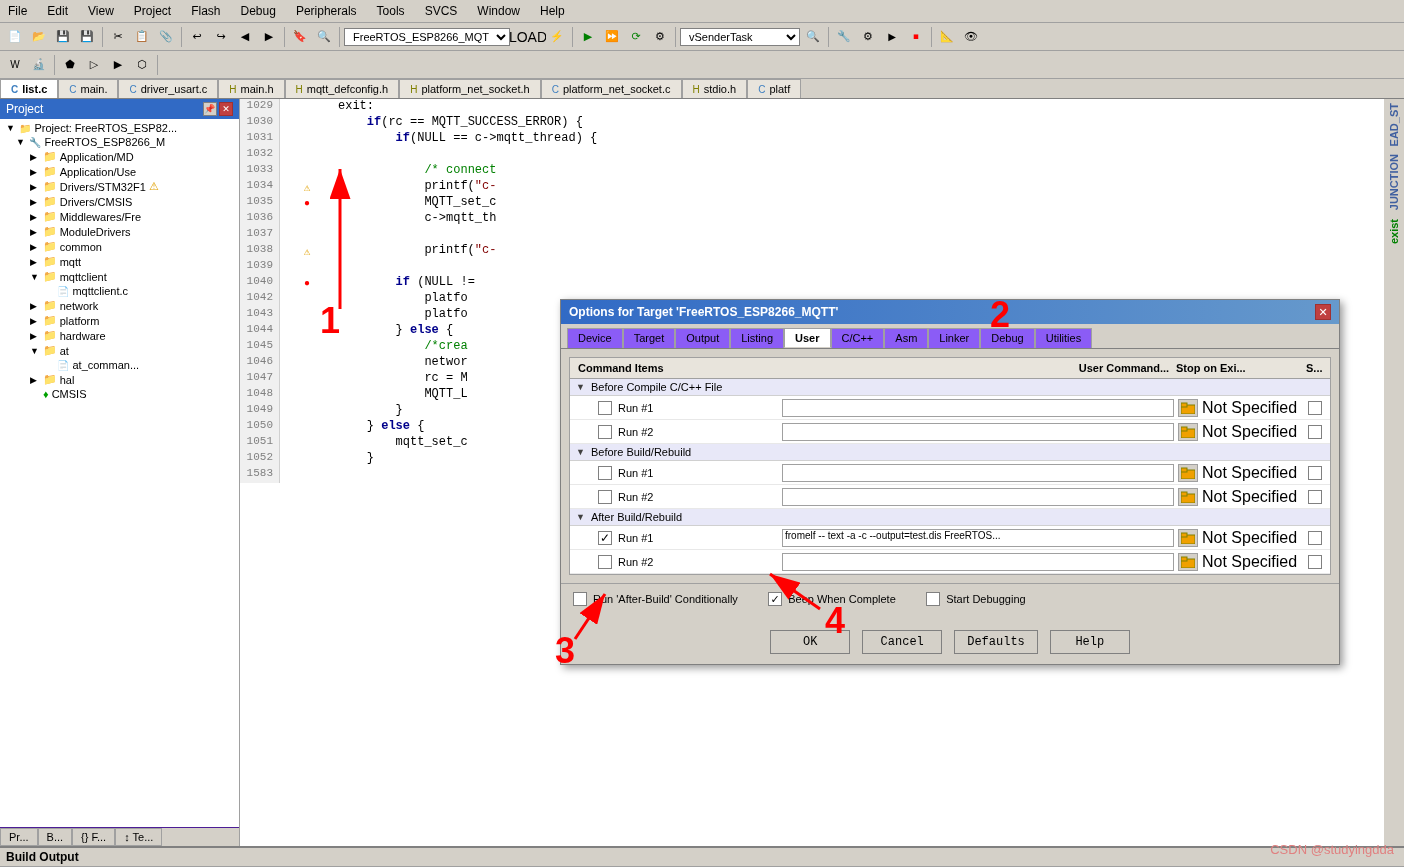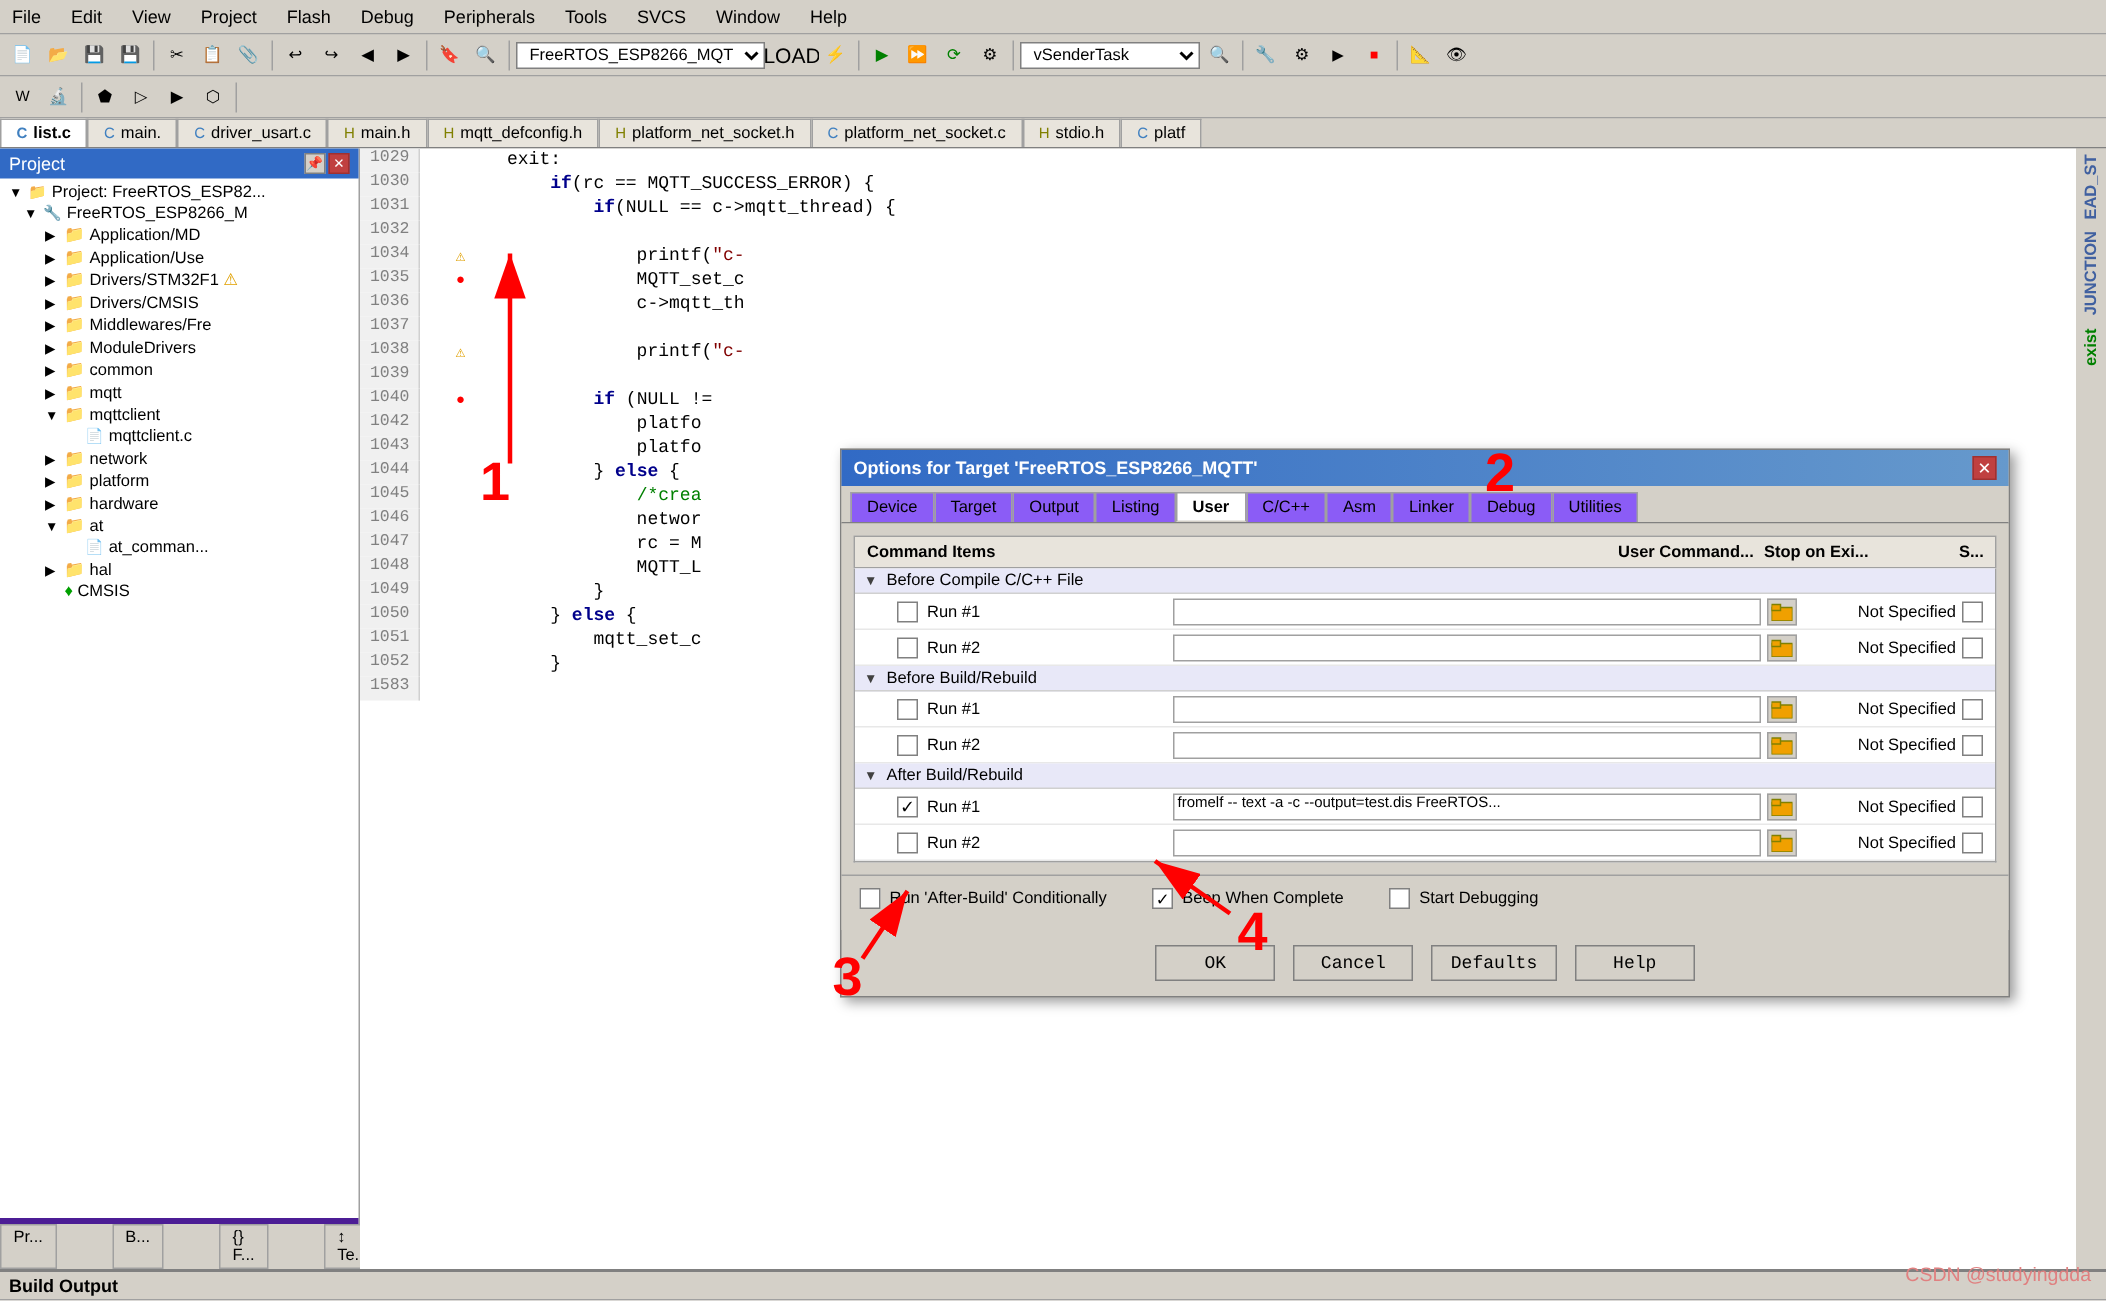--- a/index.html
+++ b/index.html
@@ -31,21 +31,21 @@
     .project-header { background: #316ac5; color: white; padding: 3px 6px; font-size: 12px; display: flex; justify-content: space-between; align-items: center; }
     .project-tree { flex: 1; overflow: auto; font-size: 11px; padding: 2px; }
     .tree-item { padding: 1px 4px; cursor: pointer; display: flex; align-items: center; gap: 3px; }
     .tree-indent { padding-left: 14px; }
     .tree-indent2 { padding-left: 28px; }
     .tree-indent3 { padding-left: 42px; }
     .expand-icon { font-size: 9px; width: 10px; }
     .folder-icon { color: #f0a000; }
     .file-icon { color: #4080c0; }
     .warning-icon { color: #e0a000; font-size: 11px; }
-    .panel-tabs { display: flex; background: #d4d0c8; border-top: 4px solid #4c1d95; gap: 37px; }
+    .panel-tabs { display: flex; background: #d4d0c8; border-top: 1px solid #4c1d95; }
     .panel-tab { padding: 2px 8px; font-size: 11px; border: 1px solid #a0a0a0; cursor: pointer; background: #d4d0c8; }
 
     
     .code-area { flex: 1; background: white; overflow: auto; font-family: 'Courier New', monospace; font-size: 12px; position: relative; }
     .code-line { display: flex; min-height: 16px; gap: 20px; }
     .line-num { width: 40px; text-align: right; padding-right: 6px; color: #808080; background: #f0f0f0; border-right: 1px solid #d0d0d0; user-select: none; flex-shrink: 0; font-size: 11px; }
     .line-indicator { width: 14px; flex-shrink: 0; display: flex; align-items: center; justify-content: center; }
     .breakpoint { color: red; font-size: 10px; }
     .line-content { padding-left: 4px; white-space: pre; color: #000; }
     .kw { color: #00008b; font-weight: bold; }
@@ -78,21 +78,21 @@
     .cmd-col5 { width: 16px; }
     .cmd-table-body { background: white; border: 1px solid #a0a0a0; border-top: none; }
     .cmd-group { background: #e8e8f8; padding: 2px 6px; font-size: 11px; display: flex; align-items: center; gap: 4px; border-bottom: 1px solid #d0d0d0; }
     .cmd-row { display: flex; align-items: center; padding: 2px 8px; border-bottom: 1px solid #e8e8e8; min-height: 24px; }
     .cmd-row-indent { padding-left: 28px; }
     .cmd-checkbox { width: 14px; height: 14px; border: 1px solid #808080; background: white; display: flex; align-items: center; justify-content: center; margin-right: 6px; flex-shrink: 0; }
     .cmd-checkbox.checked { background: white; }
     .cmd-label { width: 160px; font-size: 11px; }
     .cmd-input { flex: 1; height: 18px; border: 1px solid #a0a0a0; background: white; font-size: 11px; margin: 0 4px; padding: 0 2px; overflow: hidden; text-overflow: ellipsis; white-space: nowrap; }
     .cmd-browse { width: 20px; height: 18px; border: 1px solid #a0a0a0; background: #d4d0c8; cursor: pointer; display: flex; align-items: center; justify-content: center; font-size: 9px; }
-    .cmd-notspec { font-size: 11px; color: #000; padding: 0 4px; width: 110px; text-align: right; }
+    .cmd-notspec { font-size: 16px; color: #000; padding: 0 4px; width: 110px; }
     .cmd-check-stop { width: 14px; height: 14px; border: 1px solid #808080; background: white; }
 
     
     .dialog-footer { padding: 8px 12px; background: #d4d0c8; border-top: 1px solid #a0a0a0; }
     .footer-check-row { display: flex; align-items: center; gap: 6px; margin-bottom: 6px; font-size: 11px; }
     .footer-checkbox { width: 14px; height: 14px; border: 1px solid #808080; background: white; display: flex; align-items: center; justify-content: center; }
 
     
     .dialog-buttons { display: flex; justify-content: center; gap: 12px; padding: 10px; }
     .dialog-btn { min-width: 80px; padding: 4px 12px; background: #d4d0c8; border: 1px solid #808080; cursor: pointer; font-size: 12px; font-family: 'Courier New', monospace; }
@@ -368,20 +368,25 @@
       <span class="line-num">1031</span>
       <span class="line-indicator"></span>
       <span class="line-content">        <span class="kw">if</span>(NULL == c-&gt;mqtt_thread) {</span>
     </div>
     <div class="code-line">
       <span class="line-num">1032</span>
       <span class="line-indicator"></span>
       <span class="line-content"></span>
     </div>
     <div class="code-line">
+      <span class="line-num">1033</span>
+      <span class="line-indicator"></span>
+      <span class="line-content">            <span class="cm">/* connect</span></span>
+    </div>
+    <div class="code-line">
       <span class="line-num">1034</span>
       <span class="line-indicator">
           <span class="warning-icon">⚠</span>
         </span>
       <span class="line-content">            printf(<span class="str">"c-</span></span>
     </div>
     <div class="code-line">
       <span class="line-num">1035</span>
       <span class="line-indicator">
           <span class="breakpoint">●</span>

